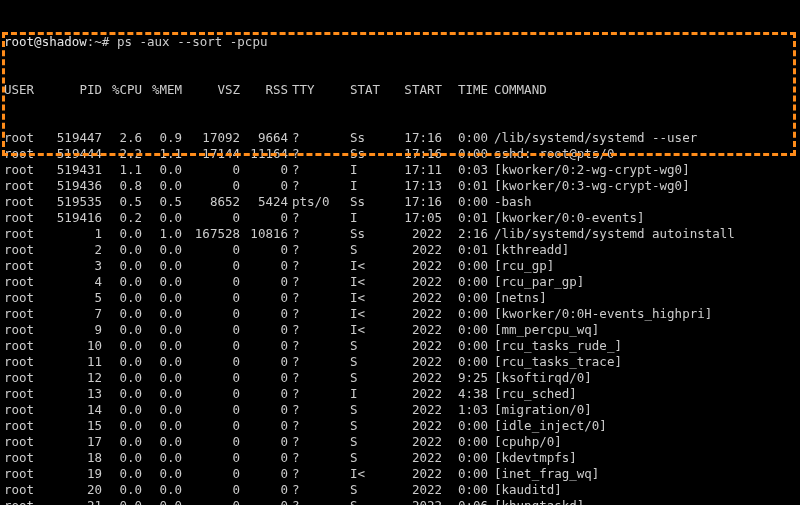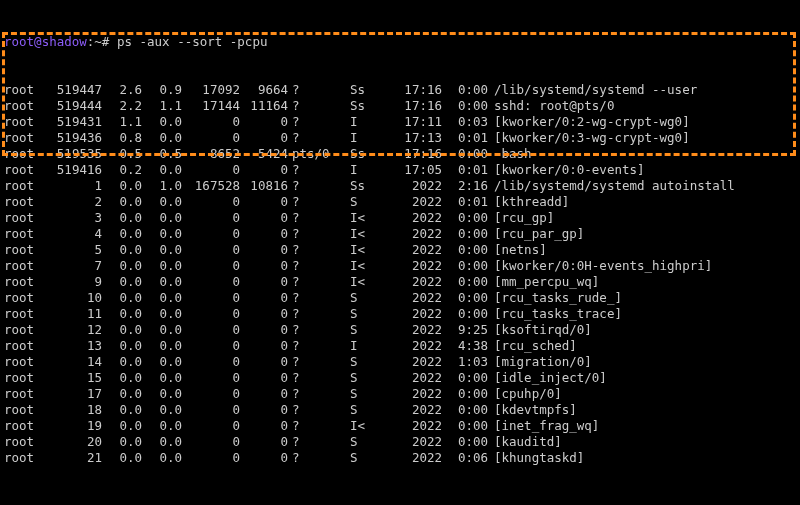--- a/index.html
+++ b/index.html
@@ -11,21 +11,21 @@
     overflow: hidden;
     font-family: "DejaVu Sans Mono", "Menlo", "Consolas", monospace;
     font-size: 12.5px;
     color: #ccc;
   }
   .term {
     padding: 2px 4px;
     white-space: pre;
     line-height: 16px;
   }
-  .prompt-user { color: #8b5cf6; }
+  .prompt-user { color: #e5e5e5; }
   .prompt-path { color: #ccc; }
   .command { color: #ccc; }
   .header-row span { color: #ccc; }
   .row { display: block; }
   .c-user  { display:inline-block; width: 40px; text-align:left; }
   .c-pid   { display:inline-block; width: 58px; text-align:right; }
   .c-cpu   { display:inline-block; width: 40px; text-align:right; }
   .c-mem   { display:inline-block; width: 40px; text-align:right; }
   .c-vsz   { display:inline-block; width: 58px; text-align:right; }
   .c-rss   { display:inline-block; width: 48px; text-align:right; }
@@ -38,16 +38,17 @@
     position: absolute;
     border: 3px dashed #ff8c1a;
     pointer-events: none;
   }
 </style>
 </head>
 <body>
 
 <div class="term">
   <div class="row"><span class="prompt-user">root@shadow</span><span>:</span><span class="prompt-path">~</span><span># </span><span class="command">ps -aux --sort -pcpu</span></div>
+  <div class="row header-row"><span class="c-user">USER</span><span class="c-pid">PID</span><span class="c-cpu">%CPU</span><span class="c-mem">%MEM</span><span class="c-vsz">VSZ</span><span class="c-rss">RSS</span><span class="c-tty">TTY</span><span class="c-stat">STAT</span><span class="c-start">START</span><span class="c-time">TIME</span><span class="c-cmd">COMMAND</span></div>
   <div id="rows-container"><div class="row"><span class="c-user">root</span><span class="c-pid">519447</span><span class="c-cpu">2.6</span><span class="c-mem">0.9</span><span class="c-vsz">17092</span><span class="c-rss">9664</span><span class="c-tty">?</span><span class="c-stat">Ss</span><span class="c-start">17:16</span><span class="c-time">0:00</span><span class="c-cmd">/lib/systemd/systemd --user</span></div><div class="row"><span class="c-user">root</span><span class="c-pid">519444</span><span class="c-cpu">2.2</span><span class="c-mem">1.1</span><span class="c-vsz">17144</span><span class="c-rss">11164</span><span class="c-tty">?</span><span class="c-stat">Ss</span><span class="c-start">17:16</span><span class="c-time">0:00</span><span class="c-cmd">sshd: root@pts/0</span></div><div class="row"><span class="c-user">root</span><span class="c-pid">519431</span><span class="c-cpu">1.1</span><span class="c-mem">0.0</span><span class="c-vsz">0</span><span class="c-rss">0</span><span class="c-tty">?</span><span class="c-stat">I</span><span class="c-start">17:11</span><span class="c-time">0:03</span><span class="c-cmd">[kworker/0:2-wg-crypt-wg0]</span></div><div class="row"><span class="c-user">root</span><span class="c-pid">519436</span><span class="c-cpu">0.8</span><span class="c-mem">0.0</span><span class="c-vsz">0</span><span class="c-rss">0</span><span class="c-tty">?</span><span class="c-stat">I</span><span class="c-start">17:13</span><span class="c-time">0:01</span><span class="c-cmd">[kworker/0:3-wg-crypt-wg0]</span></div><div class="row"><span class="c-user">root</span><span class="c-pid">519535</span><span class="c-cpu">0.5</span><span class="c-mem">0.5</span><span class="c-vsz">8652</span><span class="c-rss">5424</span><span class="c-tty">pts/0</span><span class="c-stat">Ss</span><span class="c-start">17:16</span><span class="c-time">0:00</span><span class="c-cmd">-bash</span></div><div class="row"><span class="c-user">root</span><span class="c-pid">519416</span><span class="c-cpu">0.2</span><span class="c-mem">0.0</span><span class="c-vsz">0</span><span class="c-rss">0</span><span class="c-tty">?</span><span class="c-stat">I</span><span class="c-start">17:05</span><span class="c-time">0:01</span><span class="c-cmd">[kworker/0:0-events]</span></div><div class="row"><span class="c-user">root</span><span class="c-pid">1</span><span class="c-cpu">0.0</span><span class="c-mem">1.0</span><span class="c-vsz">167528</span><span class="c-rss">10816</span><span class="c-tty">?</span><span class="c-stat">Ss</span><span class="c-start">2022</span><span class="c-time">2:16</span><span class="c-cmd">/lib/systemd/systemd autoinstall</span></div><div class="row"><span class="c-user">root</span><span class="c-pid">2</span><span class="c-cpu">0.0</span><span class="c-mem">0.0</span><span class="c-vsz">0</span><span class="c-rss">0</span><span class="c-tty">?</span><span class="c-stat">S</span><span class="c-start">2022</span><span class="c-time">0:01</span><span class="c-cmd">[kthreadd]</span></div><div class="row"><span class="c-user">root</span><span class="c-pid">3</span><span class="c-cpu">0.0</span><span class="c-mem">0.0</span><span class="c-vsz">0</span><span class="c-rss">0</span><span class="c-tty">?</span><span class="c-stat">I&lt;</span><span class="c-start">2022</span><span class="c-time">0:00</span><span class="c-cmd">[rcu_gp]</span></div><div class="row"><span class="c-user">root</span><span class="c-pid">4</span><span class="c-cpu">0.0</span><span class="c-mem">0.0</span><span class="c-vsz">0</span><span class="c-rss">0</span><span class="c-tty">?</span><span class="c-stat">I&lt;</span><span class="c-start">2022</span><span class="c-time">0:00</span><span class="c-cmd">[rcu_par_gp]</span></div><div class="row"><span class="c-user">root</span><span class="c-pid">5</span><span class="c-cpu">0.0</span><span class="c-mem">0.0</span><span class="c-vsz">0</span><span class="c-rss">0</span><span class="c-tty">?</span><span class="c-stat">I&lt;</span><span class="c-start">2022</span><span class="c-time">0:00</span><span class="c-cmd">[netns]</span></div><div class="row"><span class="c-user">root</span><span class="c-pid">7</span><span class="c-cpu">0.0</span><span class="c-mem">0.0</span><span class="c-vsz">0</span><span class="c-rss">0</span><span class="c-tty">?</span><span class="c-stat">I&lt;</span><span class="c-start">2022</span><span class="c-time">0:00</span><span class="c-cmd">[kworker/0:0H-events_highpri]</span></div><div class="row"><span class="c-user">root</span><span class="c-pid">9</span><span class="c-cpu">0.0</span><span class="c-mem">0.0</span><span class="c-vsz">0</span><span class="c-rss">0</span><span class="c-tty">?</span><span class="c-stat">I&lt;</span><span class="c-start">2022</span><span class="c-time">0:00</span><span class="c-cmd">[mm_percpu_wq]</span></div><div class="row"><span class="c-user">root</span><span class="c-pid">10</span><span class="c-cpu">0.0</span><span class="c-mem">0.0</span><span class="c-vsz">0</span><span class="c-rss">0</span><span class="c-tty">?</span><span class="c-stat">S</span><span class="c-start">2022</span><span class="c-time">0:00</span><span class="c-cmd">[rcu_tasks_rude_]</span></div><div class="row"><span class="c-user">root</span><span class="c-pid">11</span><span class="c-cpu">0.0</span><span class="c-mem">0.0</span><span class="c-vsz">0</span><span class="c-rss">0</span><span class="c-tty">?</span><span class="c-stat">S</span><span class="c-start">2022</span><span class="c-time">0:00</span><span class="c-cmd">[rcu_tasks_trace]</span></div><div class="row"><span class="c-user">root</span><span class="c-pid">12</span><span class="c-cpu">0.0</span><span class="c-mem">0.0</span><span class="c-vsz">0</span><span class="c-rss">0</span><span class="c-tty">?</span><span class="c-stat">S</span><span class="c-start">2022</span><span class="c-time">9:25</span><span class="c-cmd">[ksoftirqd/0]</span></div><div class="row"><span class="c-user">root</span><span class="c-pid">13</span><span class="c-cpu">0.0</span><span class="c-mem">0.0</span><span class="c-vsz">0</span><span class="c-rss">0</span><span class="c-tty">?</span><span class="c-stat">I</span><span class="c-start">2022</span><span class="c-time">4:38</span><span class="c-cmd">[rcu_sched]</span></div><div class="row"><span class="c-user">root</span><span class="c-pid">14</span><span class="c-cpu">0.0</span><span class="c-mem">0.0</span><span class="c-vsz">0</span><span class="c-rss">0</span><span class="c-tty">?</span><span class="c-stat">S</span><span class="c-start">2022</span><span class="c-time">1:03</span><span class="c-cmd">[migration/0]</span></div><div class="row"><span class="c-user">root</span><span class="c-pid">15</span><span class="c-cpu">0.0</span><span class="c-mem">0.0</span><span class="c-vsz">0</span><span class="c-rss">0</span><span class="c-tty">?</span><span class="c-stat">S</span><span class="c-start">2022</span><span class="c-time">0:00</span><span class="c-cmd">[idle_inject/0]</span></div><div class="row"><span class="c-user">root</span><span class="c-pid">17</span><span class="c-cpu">0.0</span><span class="c-mem">0.0</span><span class="c-vsz">0</span><span class="c-rss">0</span><span class="c-tty">?</span><span class="c-stat">S</span><span class="c-start">2022</span><span class="c-time">0:00</span><span class="c-cmd">[cpuhp/0]</span></div><div class="row"><span class="c-user">root</span><span class="c-pid">18</span><span class="c-cpu">0.0</span><span class="c-mem">0.0</span><span class="c-vsz">0</span><span class="c-rss">0</span><span class="c-tty">?</span><span class="c-stat">S</span><span class="c-start">2022</span><span class="c-time">0:00</span><span class="c-cmd">[kdevtmpfs]</span></div><div class="row"><span class="c-user">root</span><span class="c-pid">19</span><span class="c-cpu">0.0</span><span class="c-mem">0.0</span><span class="c-vsz">0</span><span class="c-rss">0</span><span class="c-tty">?</span><span class="c-stat">I&lt;</span><span class="c-start">2022</span><span class="c-time">0:00</span><span class="c-cmd">[inet_frag_wq]</span></div><div class="row"><span class="c-user">root</span><span class="c-pid">20</span><span class="c-cpu">0.0</span><span class="c-mem">0.0</span><span class="c-vsz">0</span><span class="c-rss">0</span><span class="c-tty">?</span><span class="c-stat">S</span><span class="c-start">2022</span><span class="c-time">0:00</span><span class="c-cmd">[kauditd]</span></div><div class="row"><span class="c-user">root</span><span class="c-pid">21</span><span class="c-cpu">0.0</span><span class="c-mem">0.0</span><span class="c-vsz">0</span><span class="c-rss">0</span><span class="c-tty">?</span><span class="c-stat">S</span><span class="c-start">2022</span><span class="c-time">0:06</span><span class="c-cmd">[khungtaskd]</span></div></div>
 </div>
 
 <div class="highlight-box" style="left:2px; top:32px; width:788px; height:118px;"></div>
 
 </body></html>

